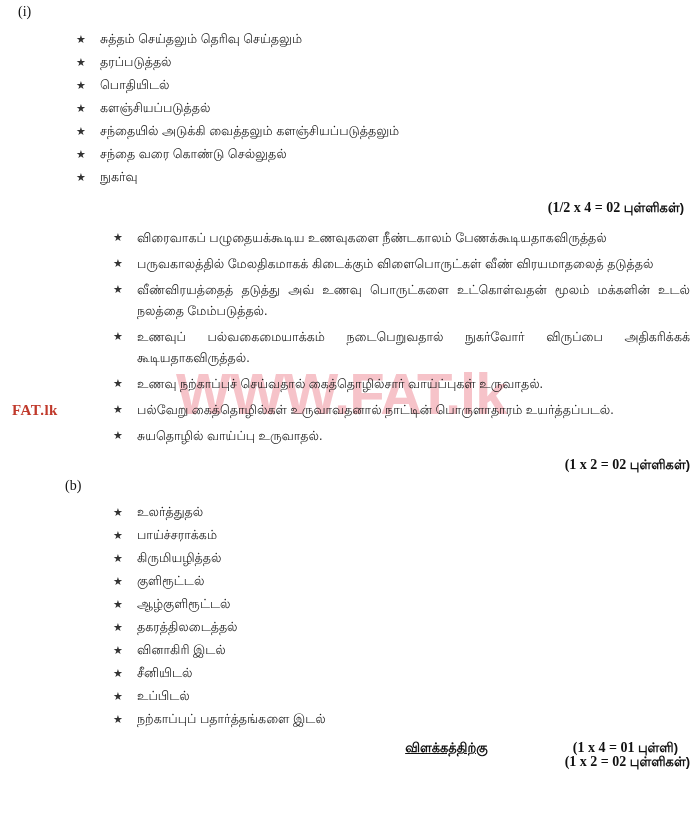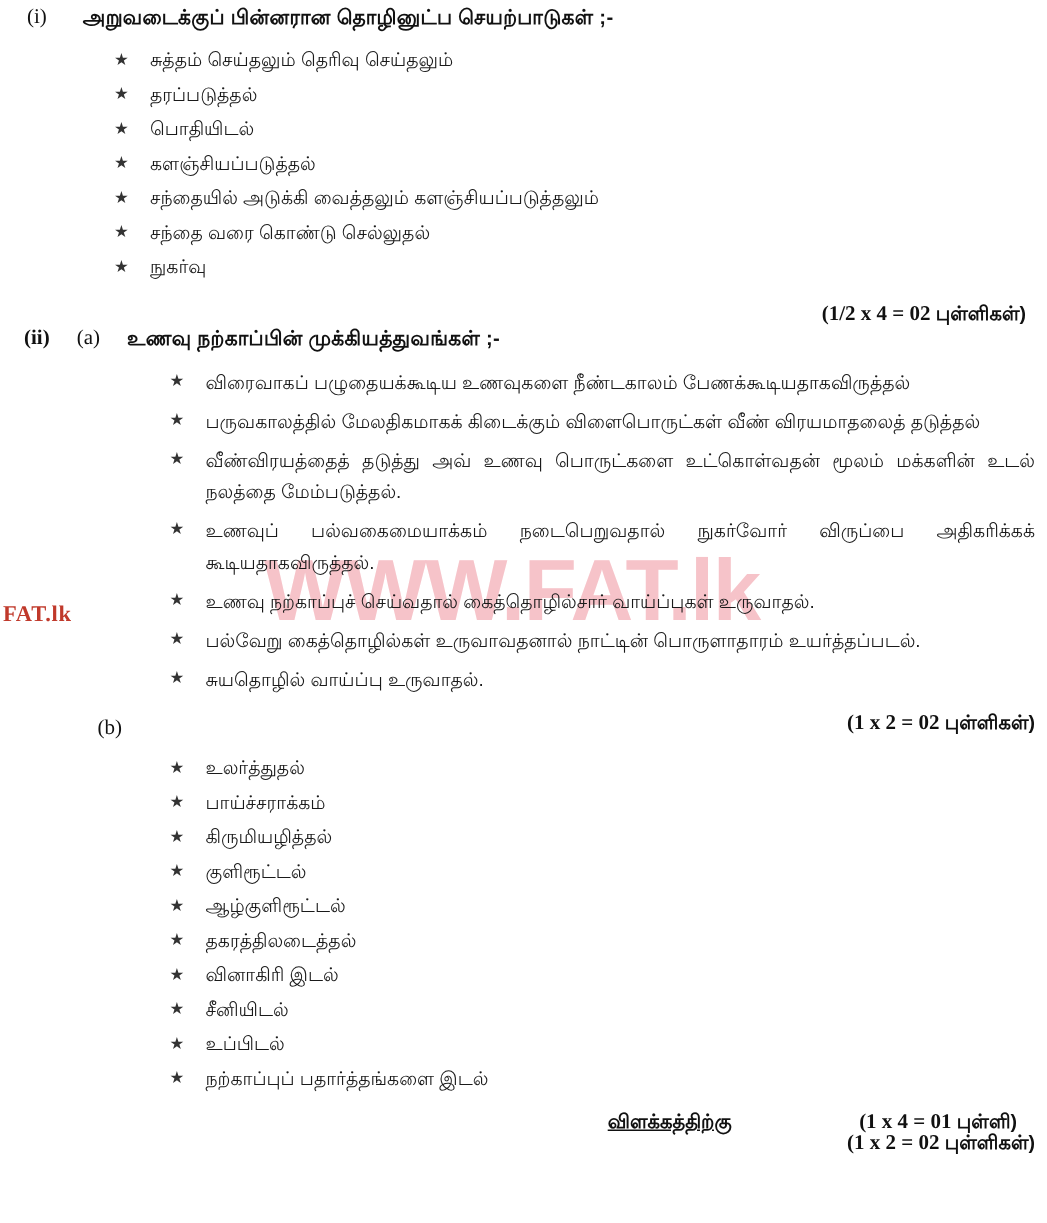--- a/index.html
+++ b/index.html
@@ -31,21 +31,21 @@
     letter-spacing: -1px;
     color: #f6c3c9;
     white-space: nowrap;
     user-select: none;
     pointer-events: none;
     z-index: 0;
     margin-left: 28px;
   }
   .wm-side {
     position: absolute;
-    left: 2px;
+    left: 12px;
     top: 402px;
     font-family: "Liberation Serif", "DejaVu Serif", serif;
     font-weight: bold;
     font-size: 15px;
     letter-spacing: 0.5px;
     color: #c0392b;
     white-space: nowrap;
     user-select: none;
     pointer-events: none;
     z-index: 2;
@@ -151,21 +151,20 @@
 <div id="page">
 
   <div class="wm-big">WWW.FAT.lk</div>
   <div class="wm-side">FAT.lk</div>
 
   <div class="content">
 
     <div class="block s1">
       <div class="qrow" style="padding-left:18px;">
         <div class="qnum">(i)</div>
-        <div class="qhead" style="margin-left:24px;">அறுவடைக்குப் பின்னரான தொழினுட்ப செயற்பாடுகள் ;-</div>
       </div>
 
       <ul class="bl" style="margin-top:10px; padding-left:76px; padding-right:30px;">
         <li>
           <span class="star">★</span>
           <span class="btxt">சுத்தம் செய்தலும் தெரிவு செய்தலும்</span>
         </li>
         <li>
           <span class="star">★</span>
           <span class="btxt">தரப்படுத்தல்</span>
@@ -191,25 +190,20 @@
           <span class="btxt">நுகர்வு</span>
         </li>
       </ul>
 
       <div class="marks" style="margin-top:14px; padding-right:14px;">
         <span>(1/2 x 4 = 02 </span><span class="tamil">புள்ளிகள்)</span>
       </div>
     </div>
 
     <div class="block s2">
-      <div class="qrow" style="padding-left:16px;">
-        <div class="qnum" style="font-weight:bold;">(ii)</div>
-        <div class="qnum" style="margin-left:18px;">(a)</div>
-        <div class="qhead" style="margin-left:18px;">உணவு நற்காப்பின் முக்கியத்துவங்கள் ;-</div>
-      </div>
 
       <ul class="bl just" style="margin-top:10px; padding-left:113px; padding-right:8px;">
         <li>
           <span class="star">★</span>
           <span class="btxt">விரைவாகப் பழுதையக்கூடிய உணவுகளை நீண்டகாலம் பேணக்கூடியதாகவிருத்தல்</span>
         </li>
         <li>
           <span class="star">★</span>
           <span class="btxt">பருவகாலத்தில் மேலதிகமாகக் கிடைக்கும் விளைபொருட்கள் வீண் விரயமாதலைத் தடுத்தல்</span>
         </li>

